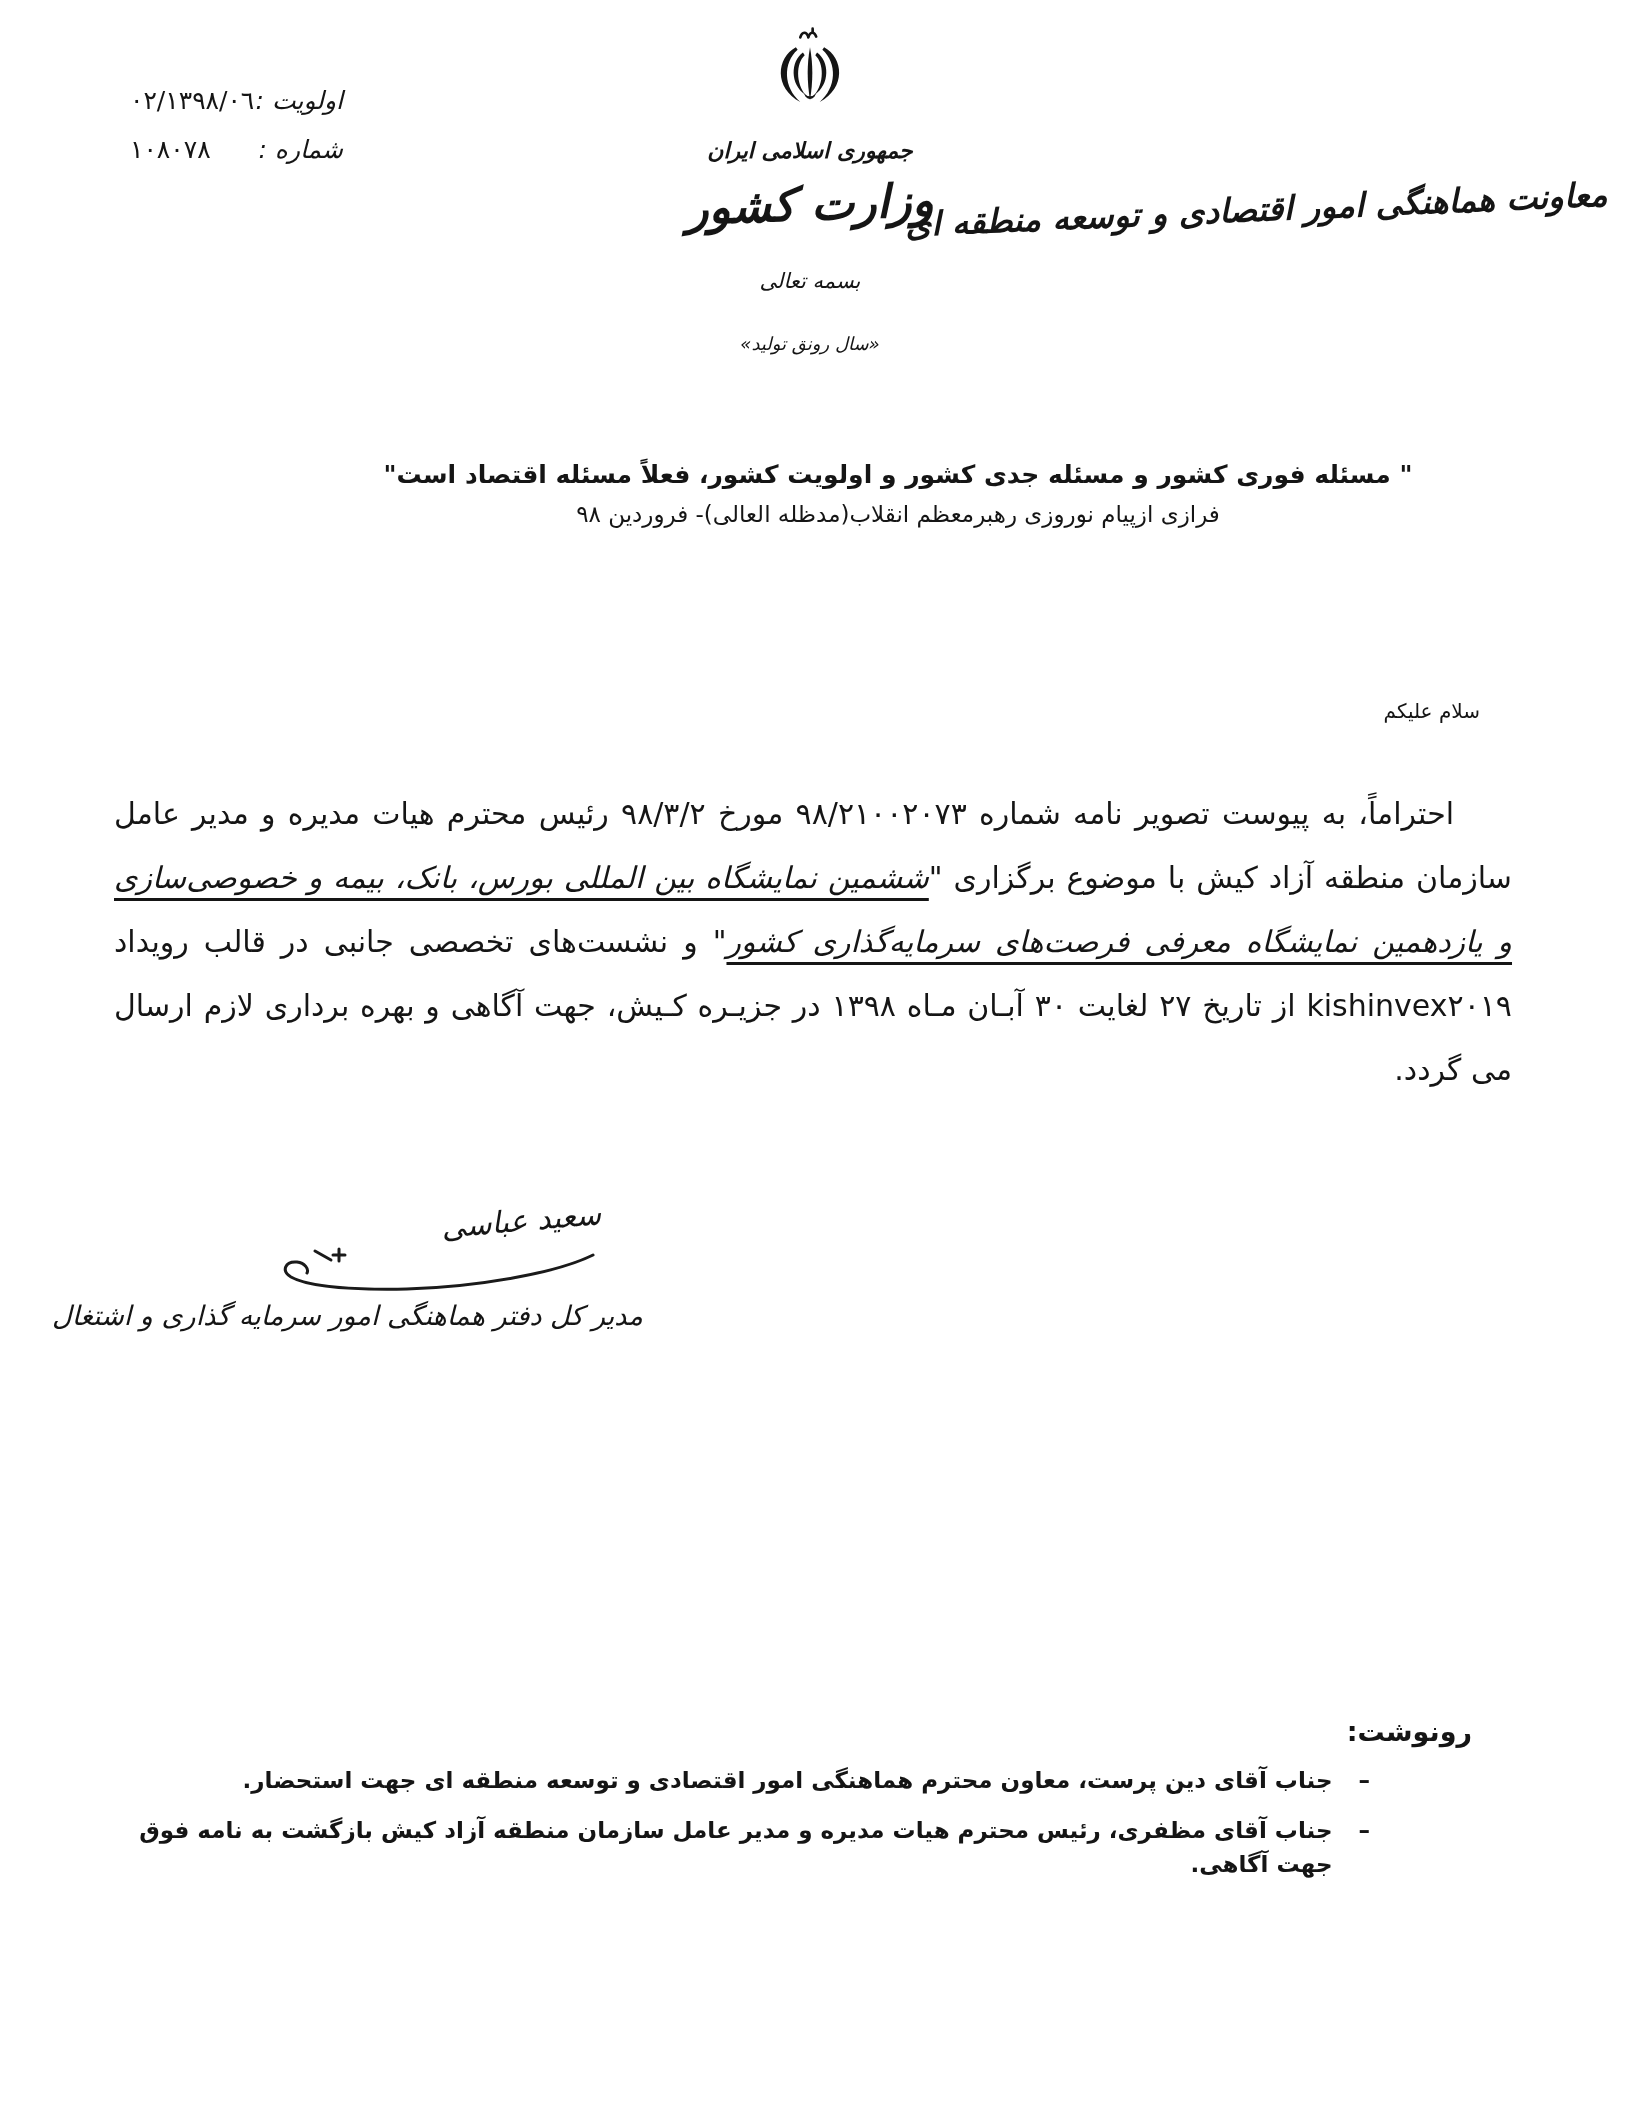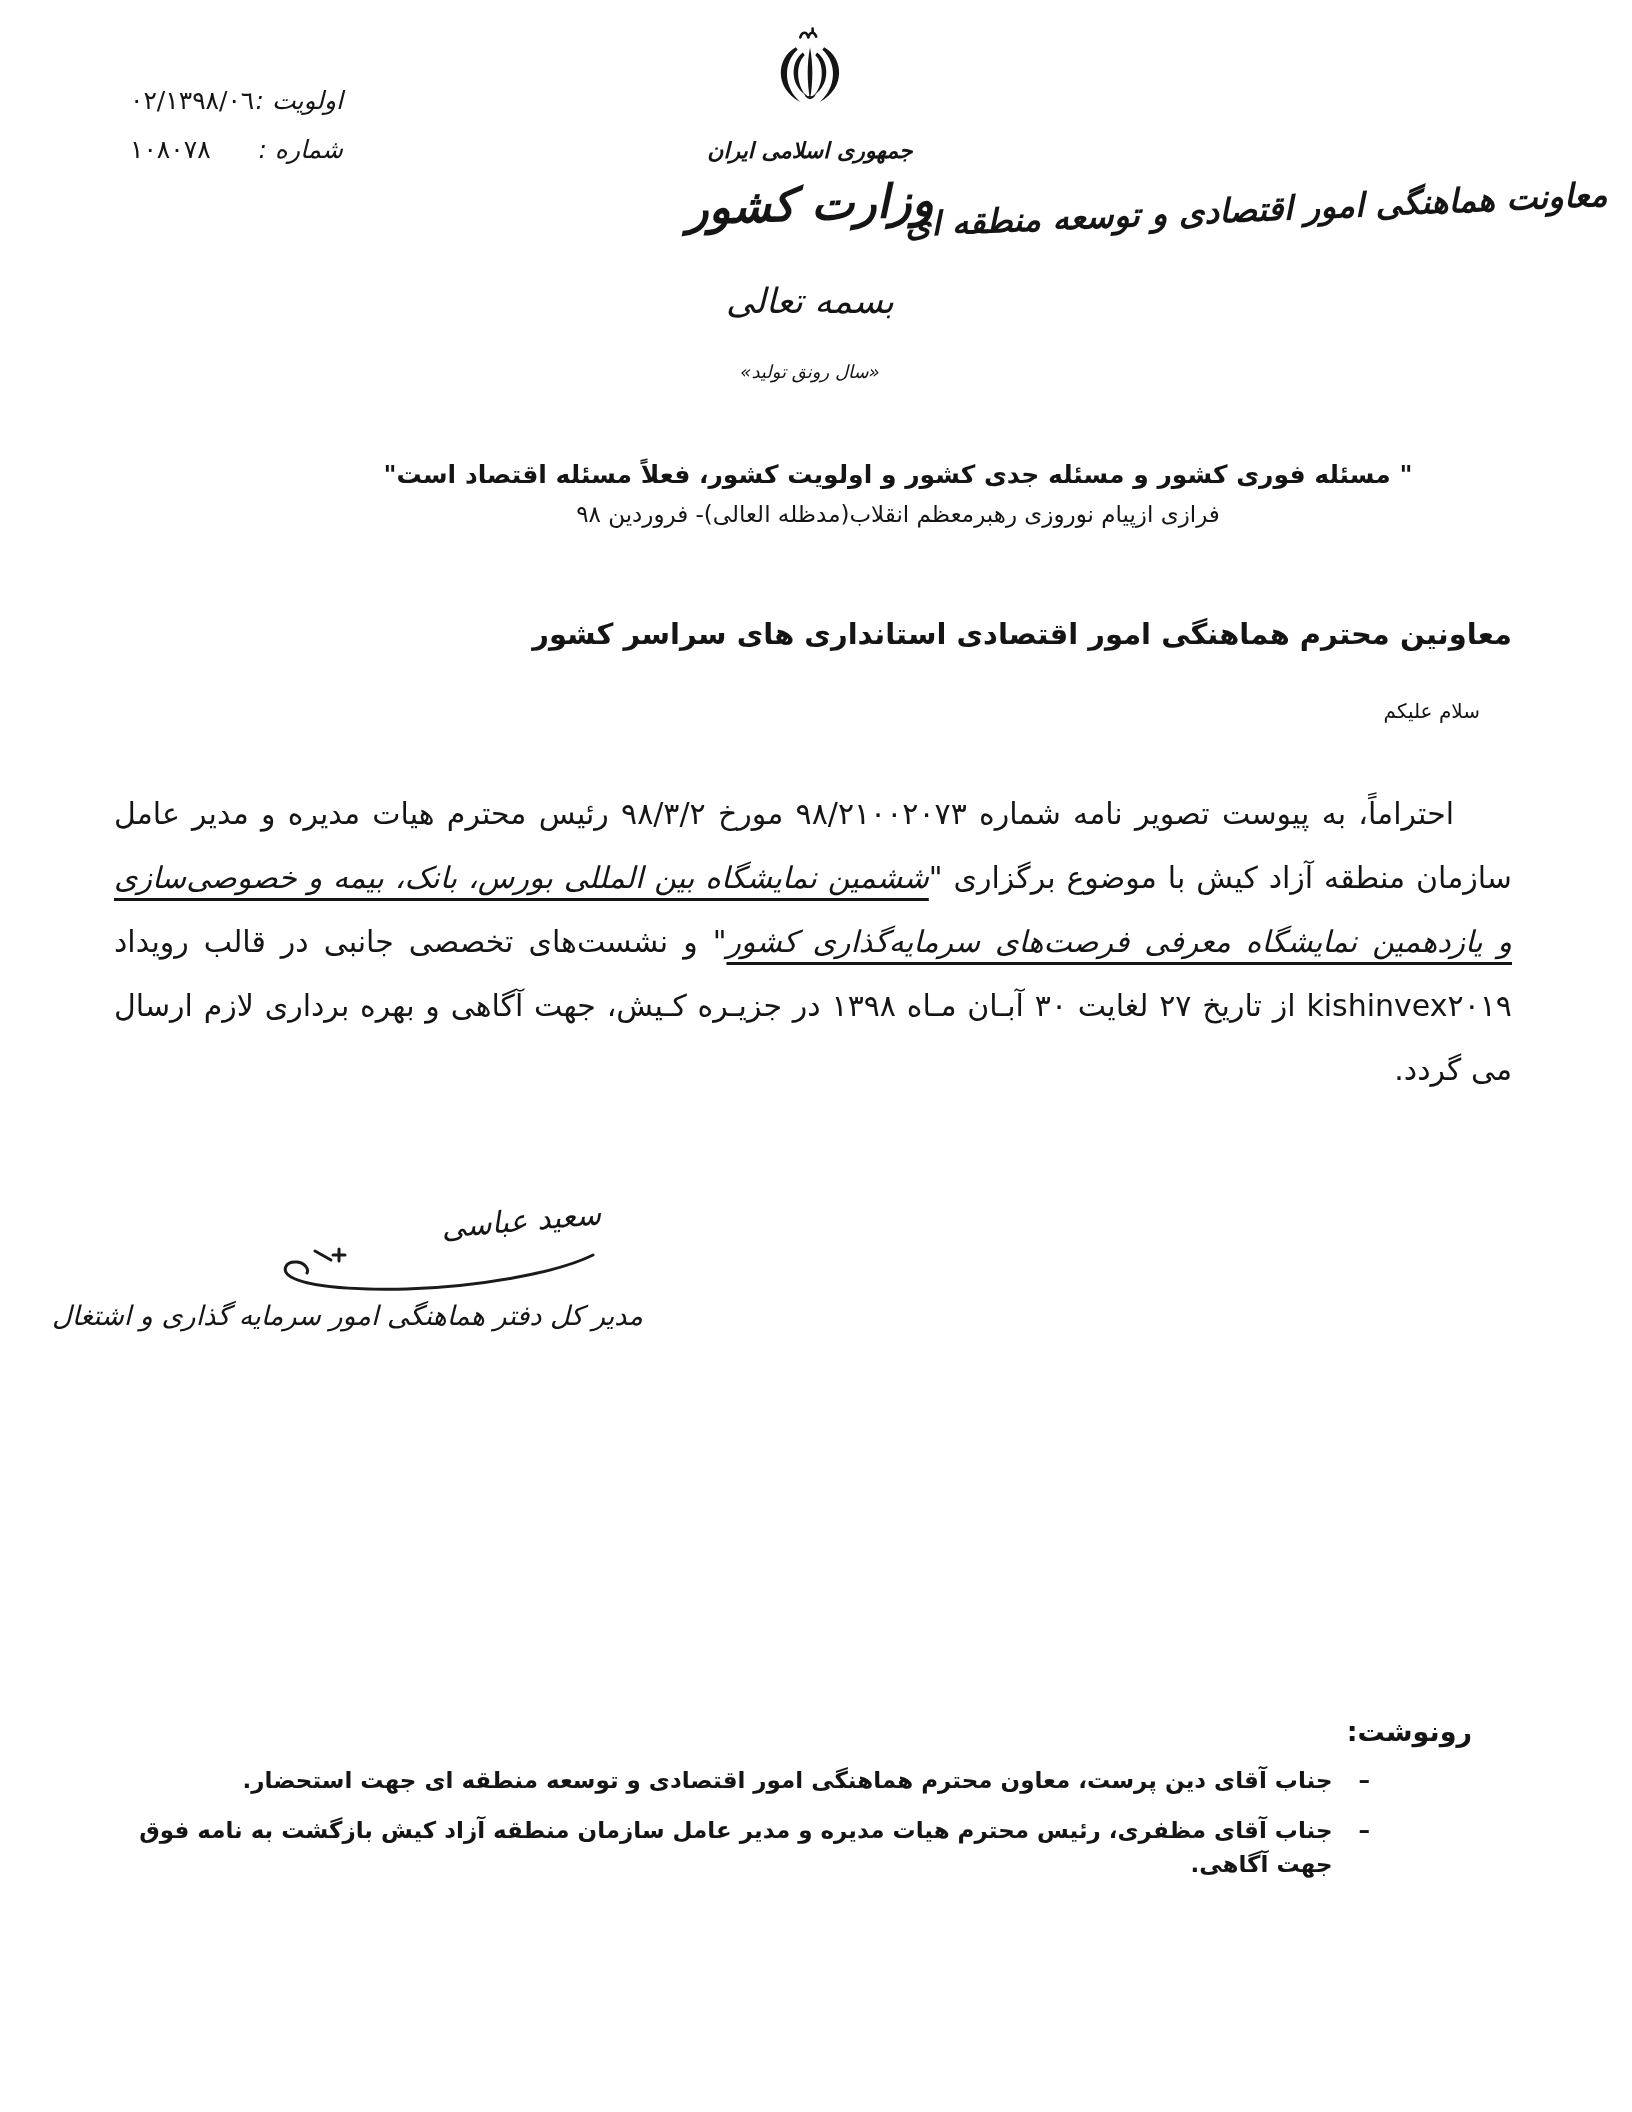--- a/index.html
+++ b/index.html
@@ -12,21 +12,21 @@
   .meta { position:absolute; top:86px; left:118px; width:225px; direction:rtl; font-size:25px; }
   .meta-row { display:flex; justify-content:space-between; align-items:baseline; margin-bottom:20px; }
   .meta-label { font-style:italic; }
   .meta-value { letter-spacing:1px;margin-left:12px; }
 
   
   .center-head { position:absolute; top:26px; left:0; right:12px; display:flex; flex-direction:column; align-items:center; text-align:center; }
   .emblem { width:112px; height:106px; }
   .republic { margin-top:6px; font-size:22px; font-style:italic; font-weight:bold; }
   .ministry { margin-top:14px; font-size:46px; font-style:italic; font-weight:bold; transform:rotate(-2deg); }
-  .besmellah { margin-top:50px; font-size:35px; font-style:italic; }
+  .besmellah { margin-top:38px; font-size:21px; font-style:italic; }
   .slogan { margin-top:40px; font-size:18px; font-style:italic; }
 
   
   .deputy {
     position:absolute; top:190px; right:24px; direction:rtl; white-space:nowrap;
     font-size:33px; font-style:italic; font-weight:bold; transform:rotate(-2.5deg);
   }
 
   
   .quote { position:absolute; top:460px; left:50%; transform:translateX(-50%); margin-left:82px; direction:rtl; text-align:center; white-space:nowrap; }
@@ -99,21 +99,20 @@
     <div class="slogan">«سال رونق تولید»</div>
   </div>
 
   <div class="deputy">معاونت هماهنگی امور اقتصادی و توسعه منطقه ای</div>
 
   <div class="quote">
     <div class="quote-l1">" مسئله فوری کشور و مسئله جدی کشور و اولویت کشور، فعلاً مسئله اقتصاد است"</div>
     <div class="quote-l2">فرازی ازپیام نوروزی رهبرمعظم انقلاب(مدظله العالی)- فروردین ۹۸</div>
   </div>
 
-  <div class="addressee">معاونین محترم هماهنگی امور اقتصادی استانداری های سراسر کشور</div>
 
   <div class="salutation">سلام علیکم</div>
 
   <p class="body-par"><span>احتراماً، به پیوست تصویر نامه شماره ۹۸/۲۱۰۰۲۰۷۳ مورخ ۹۸/۳/۲ رئیس محترم هیات مدیره و مدیر عامل سازمان منطقه آزاد کیش با موضوع برگزاری "</span><span class="exhibition">ششمین نمایشگاه بین المللی بورس، بانک، بیمه و خصوصی‌سازی و یازدهمین نمایشگاه معرفی فرصت‌های سرمایه‌گذاری کشور</span><span>" و نشست‌های تخصصی جانبی در قالب رویداد kishinvex۲۰۱۹ از تاریخ ۲۷ لغایت ۳۰ آبـان مـاه ۱۳۹۸ در جزیـره کـیش، جهت آگاهی و بهره برداری لازم ارسال می گردد.</span></p>
 
   <div class="sig-block">
     <div class="sig-name">سعید عباسی</div>
     <svg class="sig-scribble" viewBox="0 0 365 92" aria-hidden="true">
       <g fill="none" stroke="#1a1a1a" stroke-width="3" stroke-linecap="round">
         <path d="M336,26 C300,44 220,58 150,60 C100,61 52,58 34,48 C24,42 28,32 40,33 C48,34 52,40 50,44"></path>

